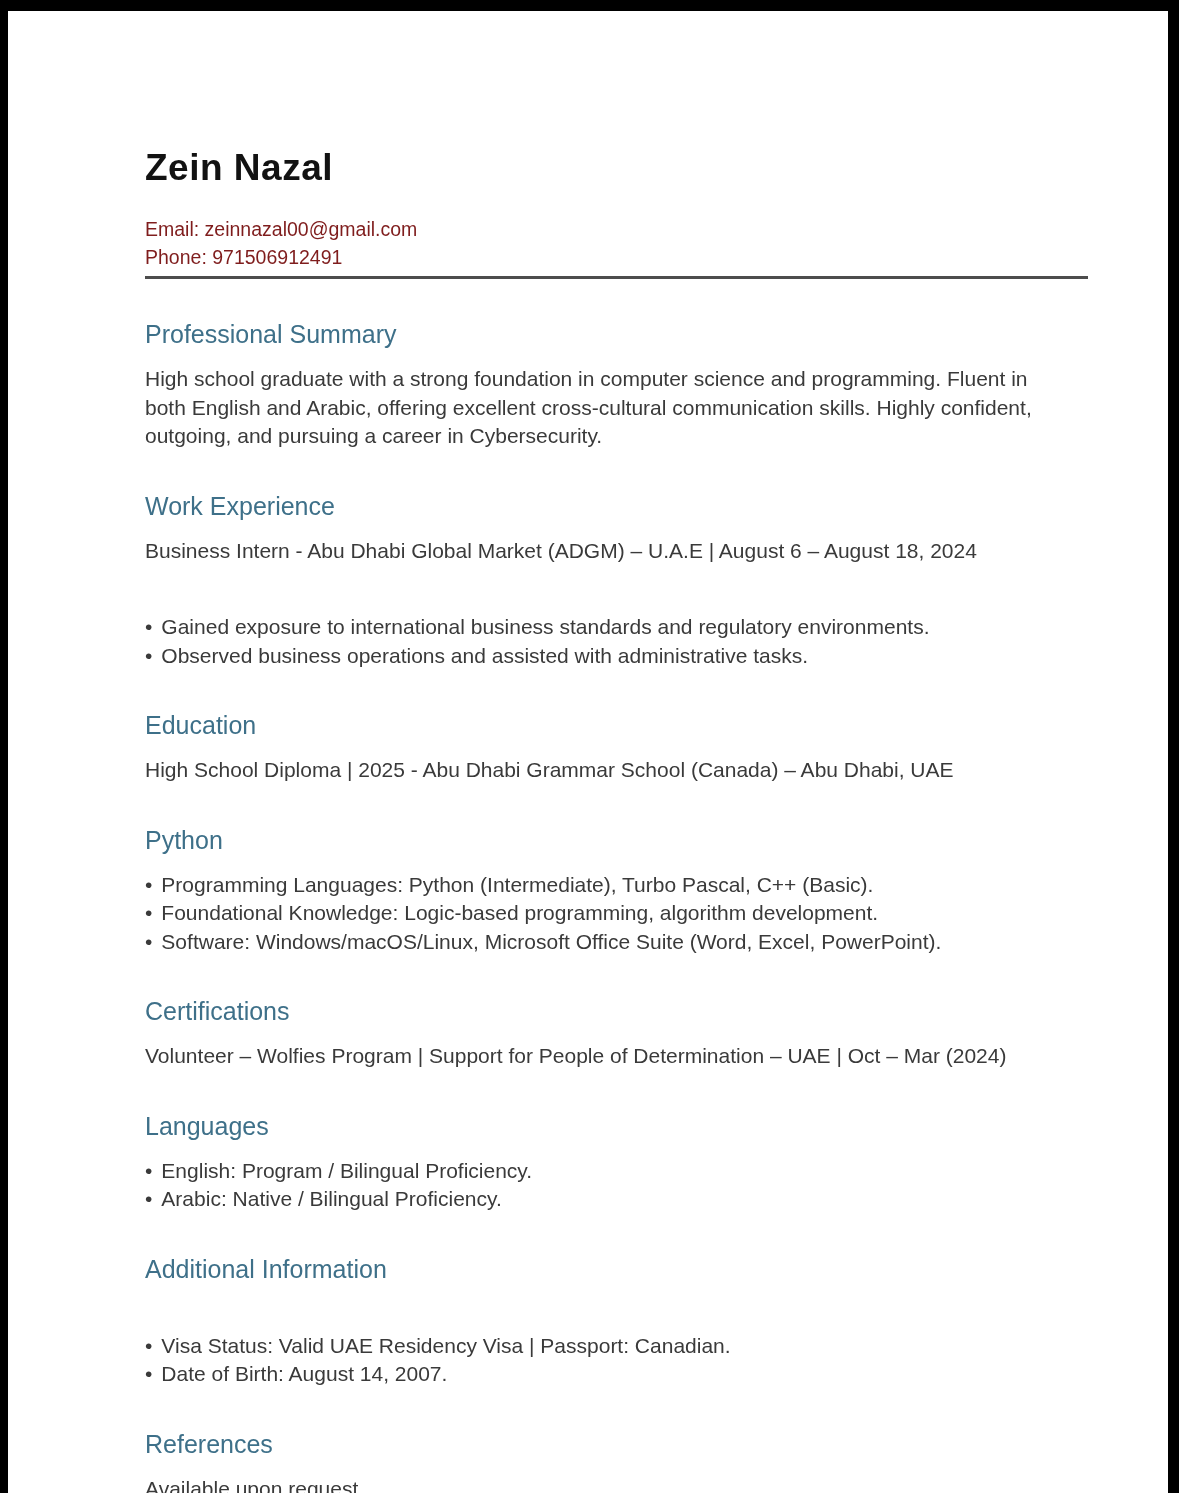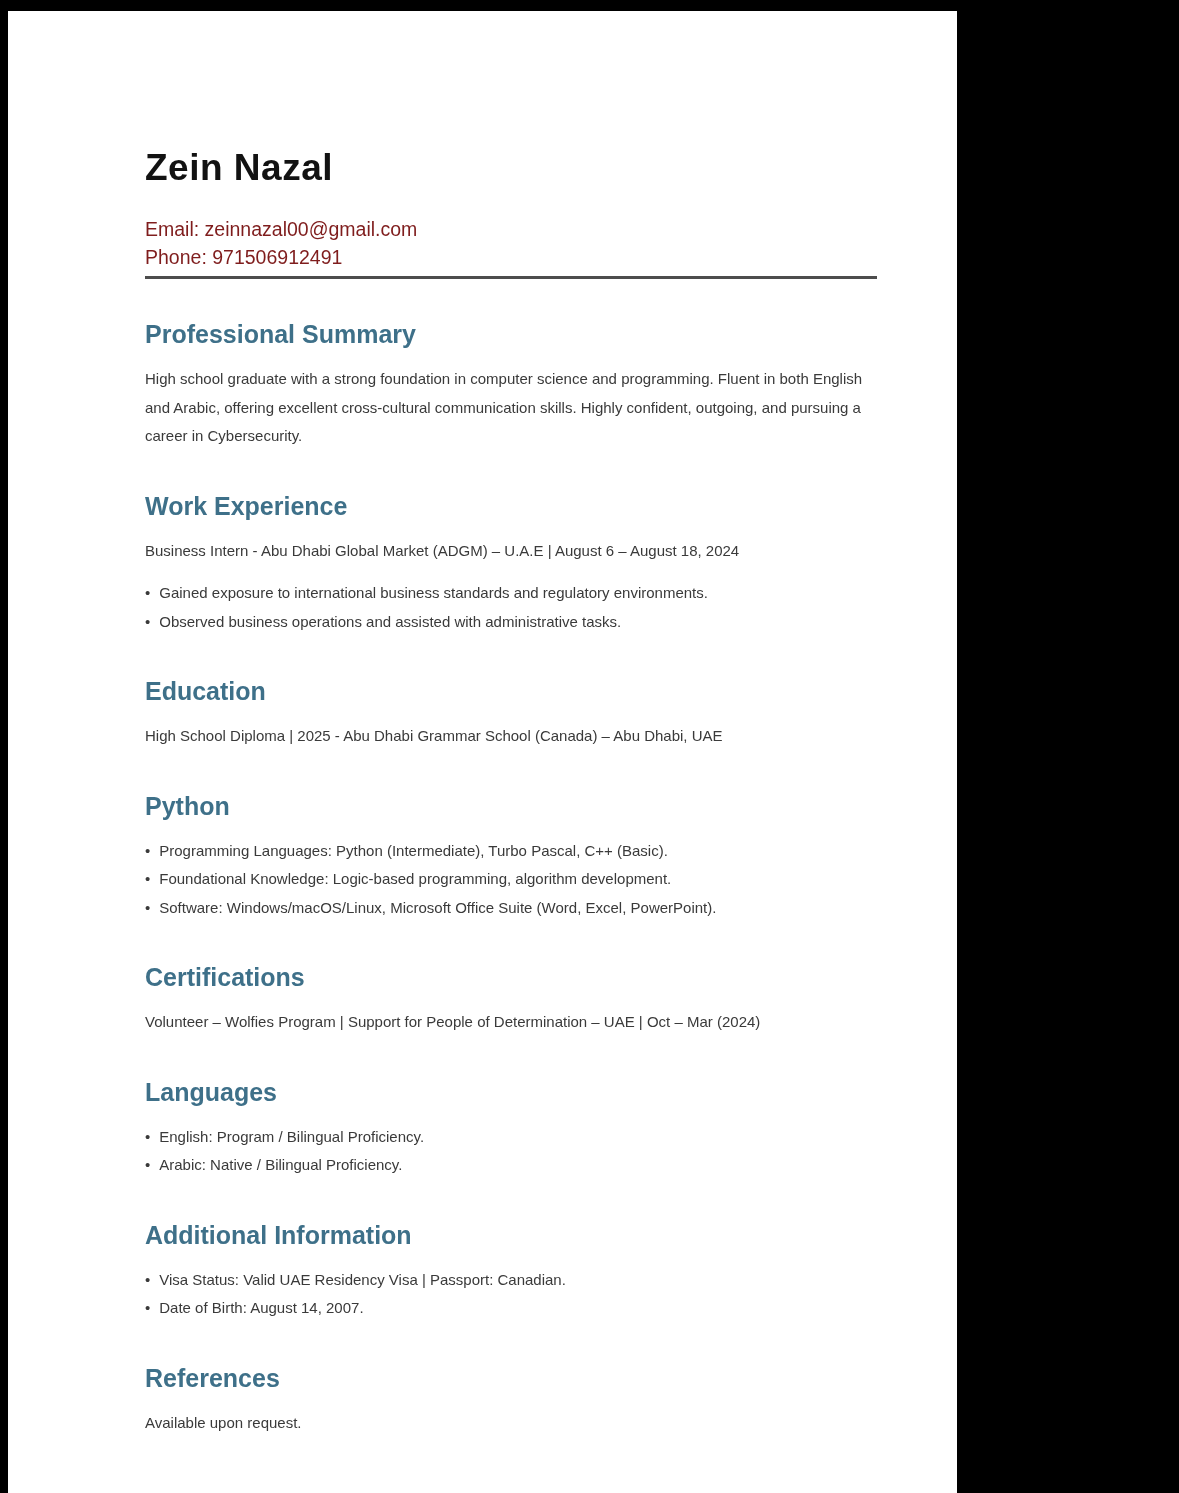--- a/index.html
+++ b/index.html
@@ -14,21 +14,21 @@
   .frame {
     position: relative;
     width: 1179px;
     height: 1493px;
     background: #000000;
   }
   .page {
     position: absolute;
     left: 8px;
     top: 11px;
-    width: 949px;
+    width: 1160px;
     height: 1482px;
     background: #ffffff;
     box-sizing: border-box;
     padding: 137px 80px 40px 137px;
   }
   .name {
     margin: 0;
     font-size: 37px;
     line-height: 40px;
     font-weight: bold;
@@ -43,37 +43,37 @@
   }
   .rule {
     border: none;
     border-top: 3px solid #4d4d4d;
     margin: 5px 0 0 0;
   }
   h2.section-title {
     margin: 40px 0 16px 0;
     font-size: 25px;
     line-height: 30px;
-    font-weight: 700;
+    font-weight: 400;
     color: #3e7089;
   }
   .body-text, .line-text, .bullet-row {
-    font-size: 15px;
+    font-size: 21px;
     line-height: 28.5px;
     color: #3a3a3a;
     margin: 0;
   }
   .body-text {
     max-width: 895px;
   }
   .bullets {
     margin: 0;
   }
   .bullets.gap {
-    margin-top: 14px;
+    margin-top: 48px;
   }
   .bullet-row .b {
     display: inline-block;
     margin-right: 9px;
   }
   section { margin: 0; }
 </style>
 </head>
 <body>
 

